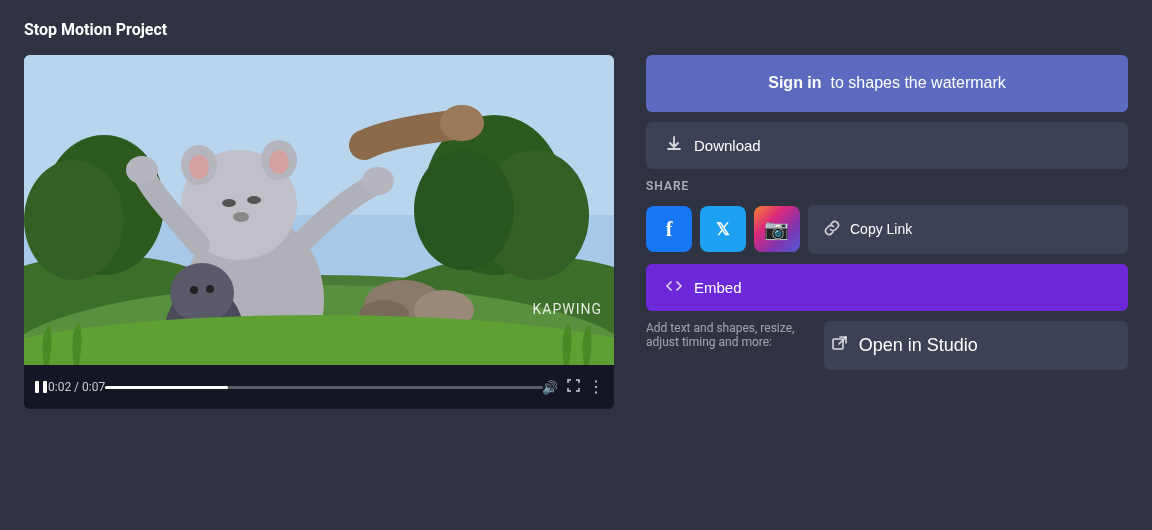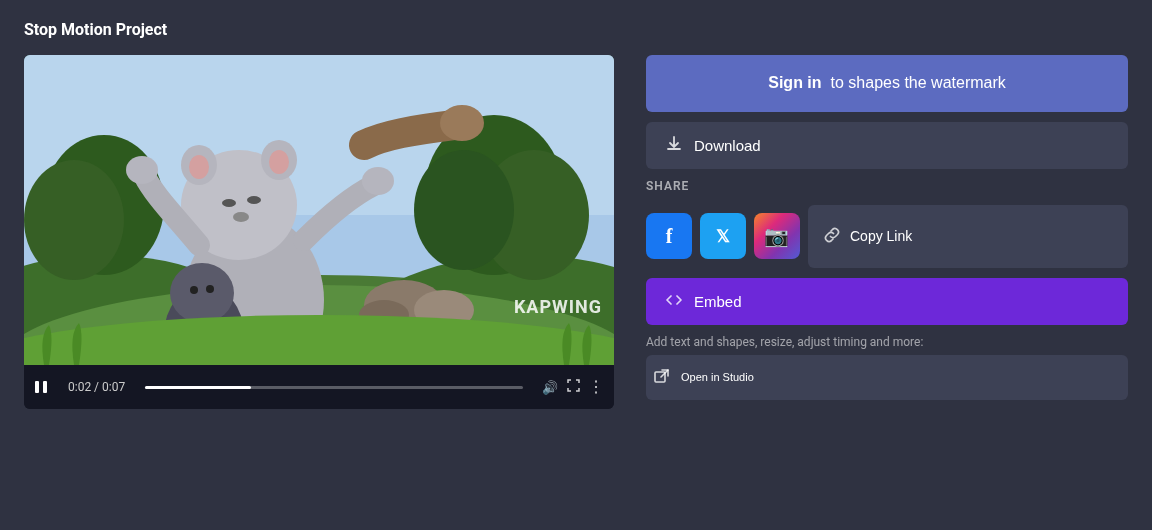--- a/index.html
+++ b/index.html
@@ -48,31 +48,31 @@
       align-items: center;
       justify-content: center;
       overflow: hidden;
     }
 
     .kapwing-watermark {
       position: absolute;
       bottom: 48px;
       right: 12px;
       color: rgba(255,255,255,0.85);
-      font-size: 18px;
-      font-weight: 700;
+      font-size: 14px;
+      font-weight: 400;
       letter-spacing: 1px;
     }
 
     .video-controls {
       background: rgba(20,22,35,0.95);
       padding: 6px 10px;
       display: flex;
       align-items: center;
-      gap: 20px;
+      gap: 0;
       height: 44px;
     }
 
     .pause-btn {
       color: #ffffff;
       font-size: 14px;
       cursor: pointer;
       display: flex;
       align-items: center;
     }
@@ -200,56 +200,56 @@
       background: #3d4155;
       color: #ffffff;
       border: none;
       border-radius: 6px;
       padding: 12px 16px;
       font-size: 14px;
       cursor: pointer;
       display: flex;
       align-items: center;
       gap: 10px;
-      height: 63px;
+      height: 49px;
     }
 
     .embed-btn {
       background: #6d28d9;
       color: #ffffff;
       border: none;
       border-radius: 6px;
       padding: 14px 20px;
       font-size: 15px;
       cursor: pointer;
       text-align: left;
       width: 100%;
       display: flex;
       align-items: center;
       gap: 12px;
     }
 
     .studio-section {
       display: flex;
-      flex-direction: column;
+      flex-direction: row;
       gap: 6px;
     }
 
     .studio-hint {
       font-size: 12px;
       color: rgba(255,255,255,0.55);
     }
 
     .open-studio-btn {
       background: #3d4155;
       color: #ffffff;
       border: none;
       border-radius: 6px;
       padding: 14px 8px;
-      font-size: 11px;
+      font-size: 18px;
       cursor: pointer;
       text-align: left;
       width: 100%;
       display: flex;
       align-items: center;
       gap: 12px;
     }
 
     .icon-symbol {
       color: rgba(255,255,255,0.75);

